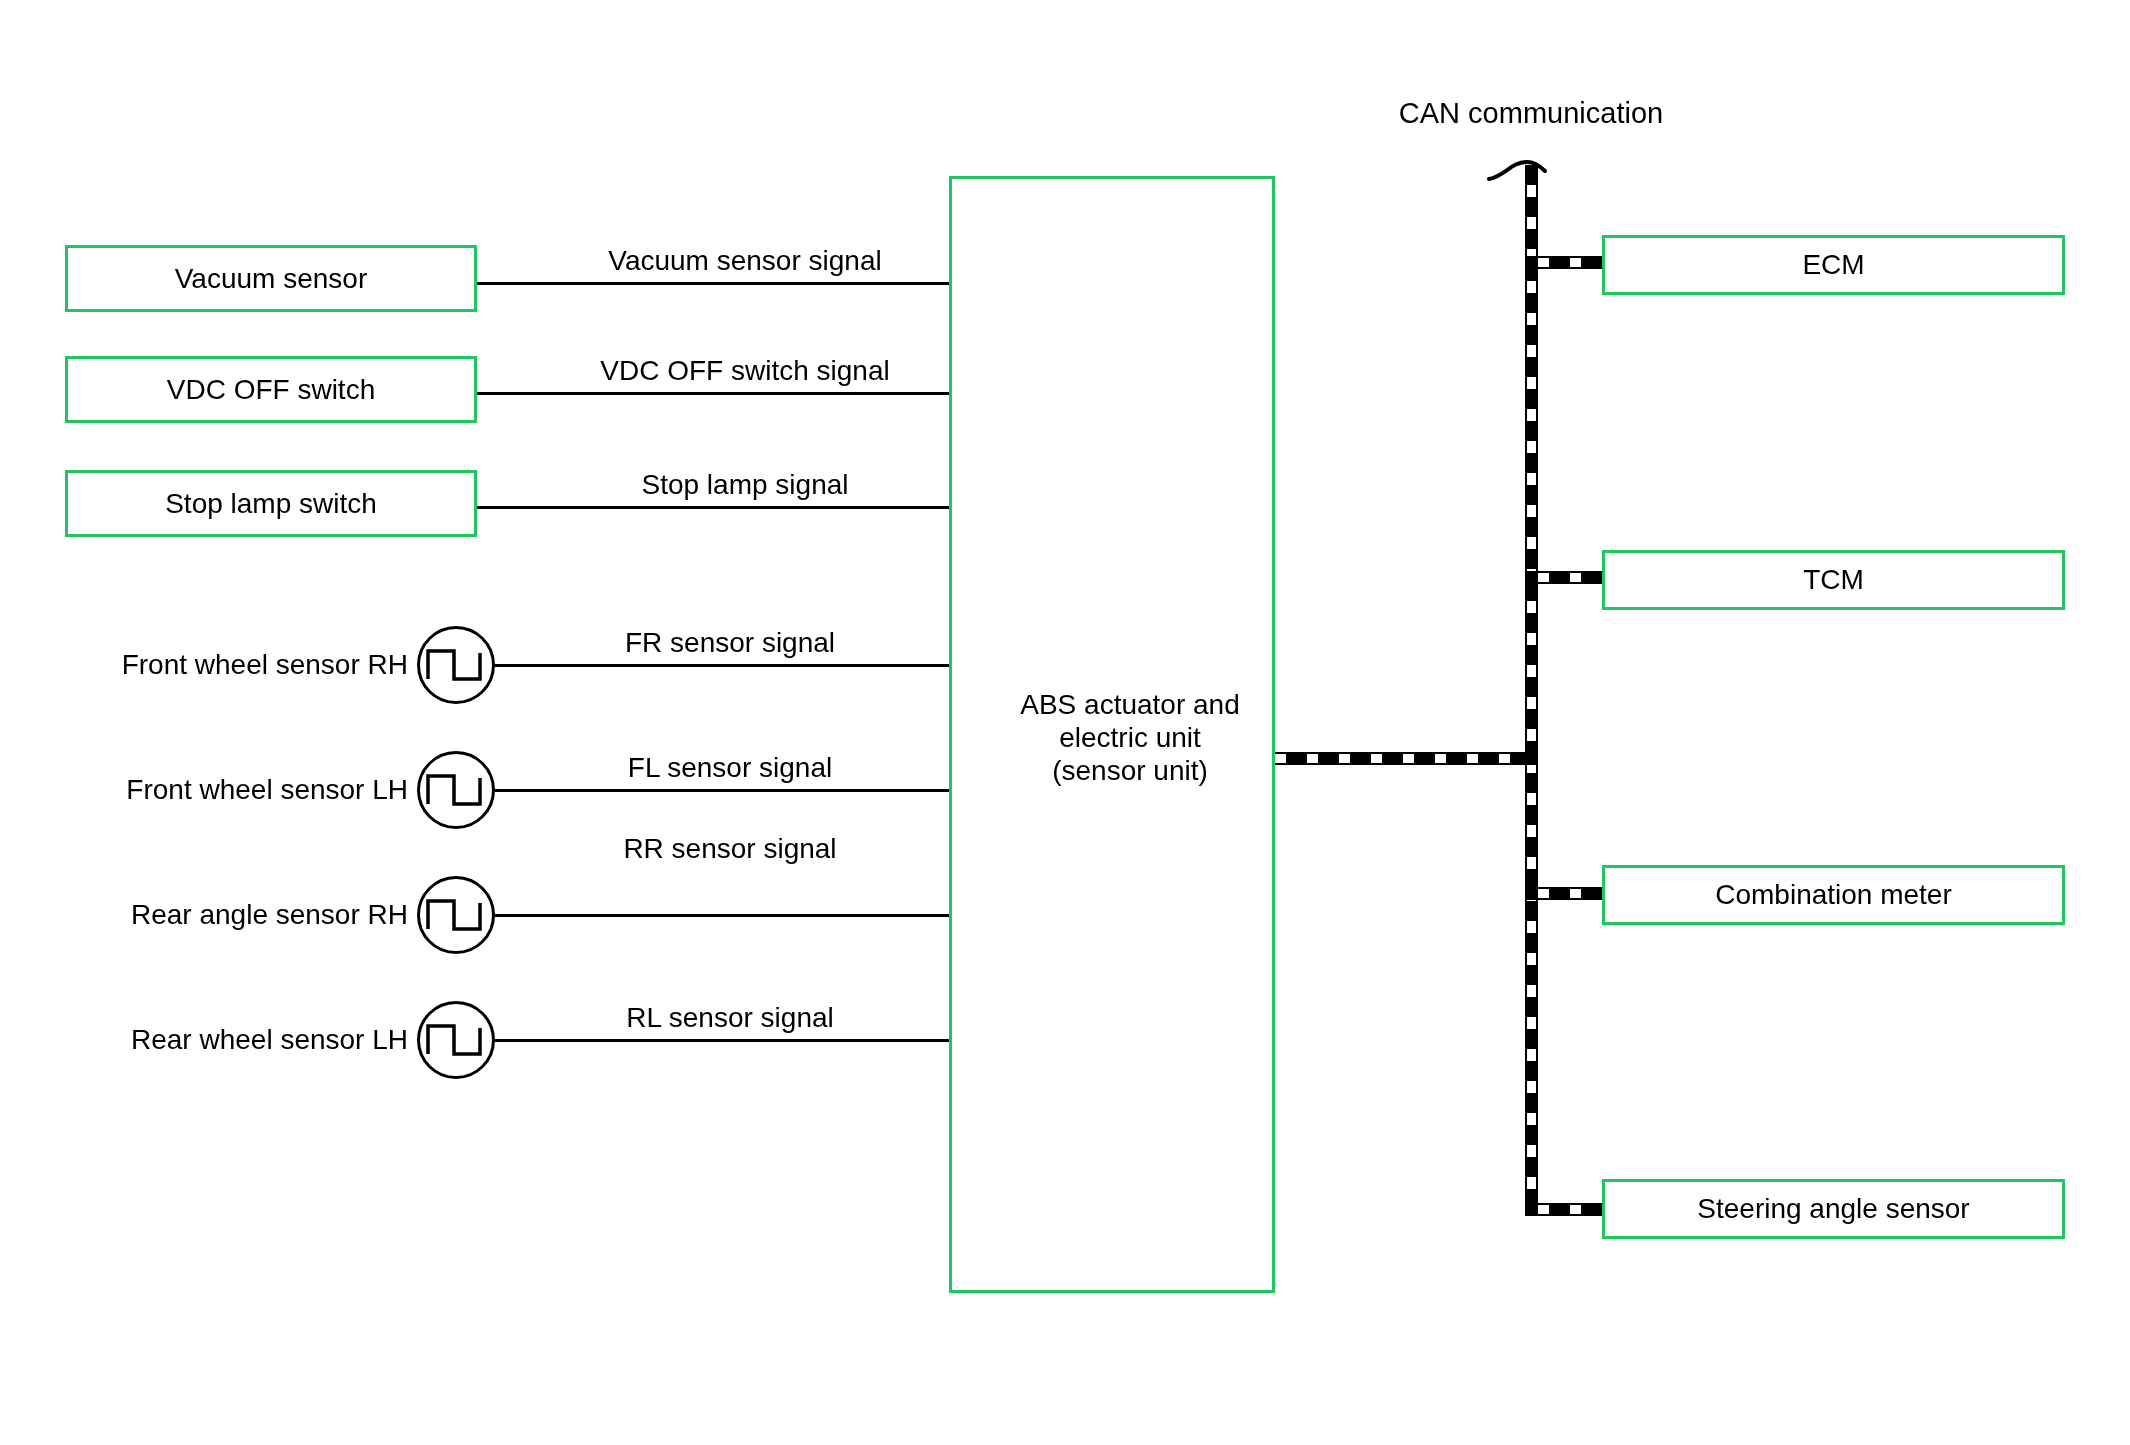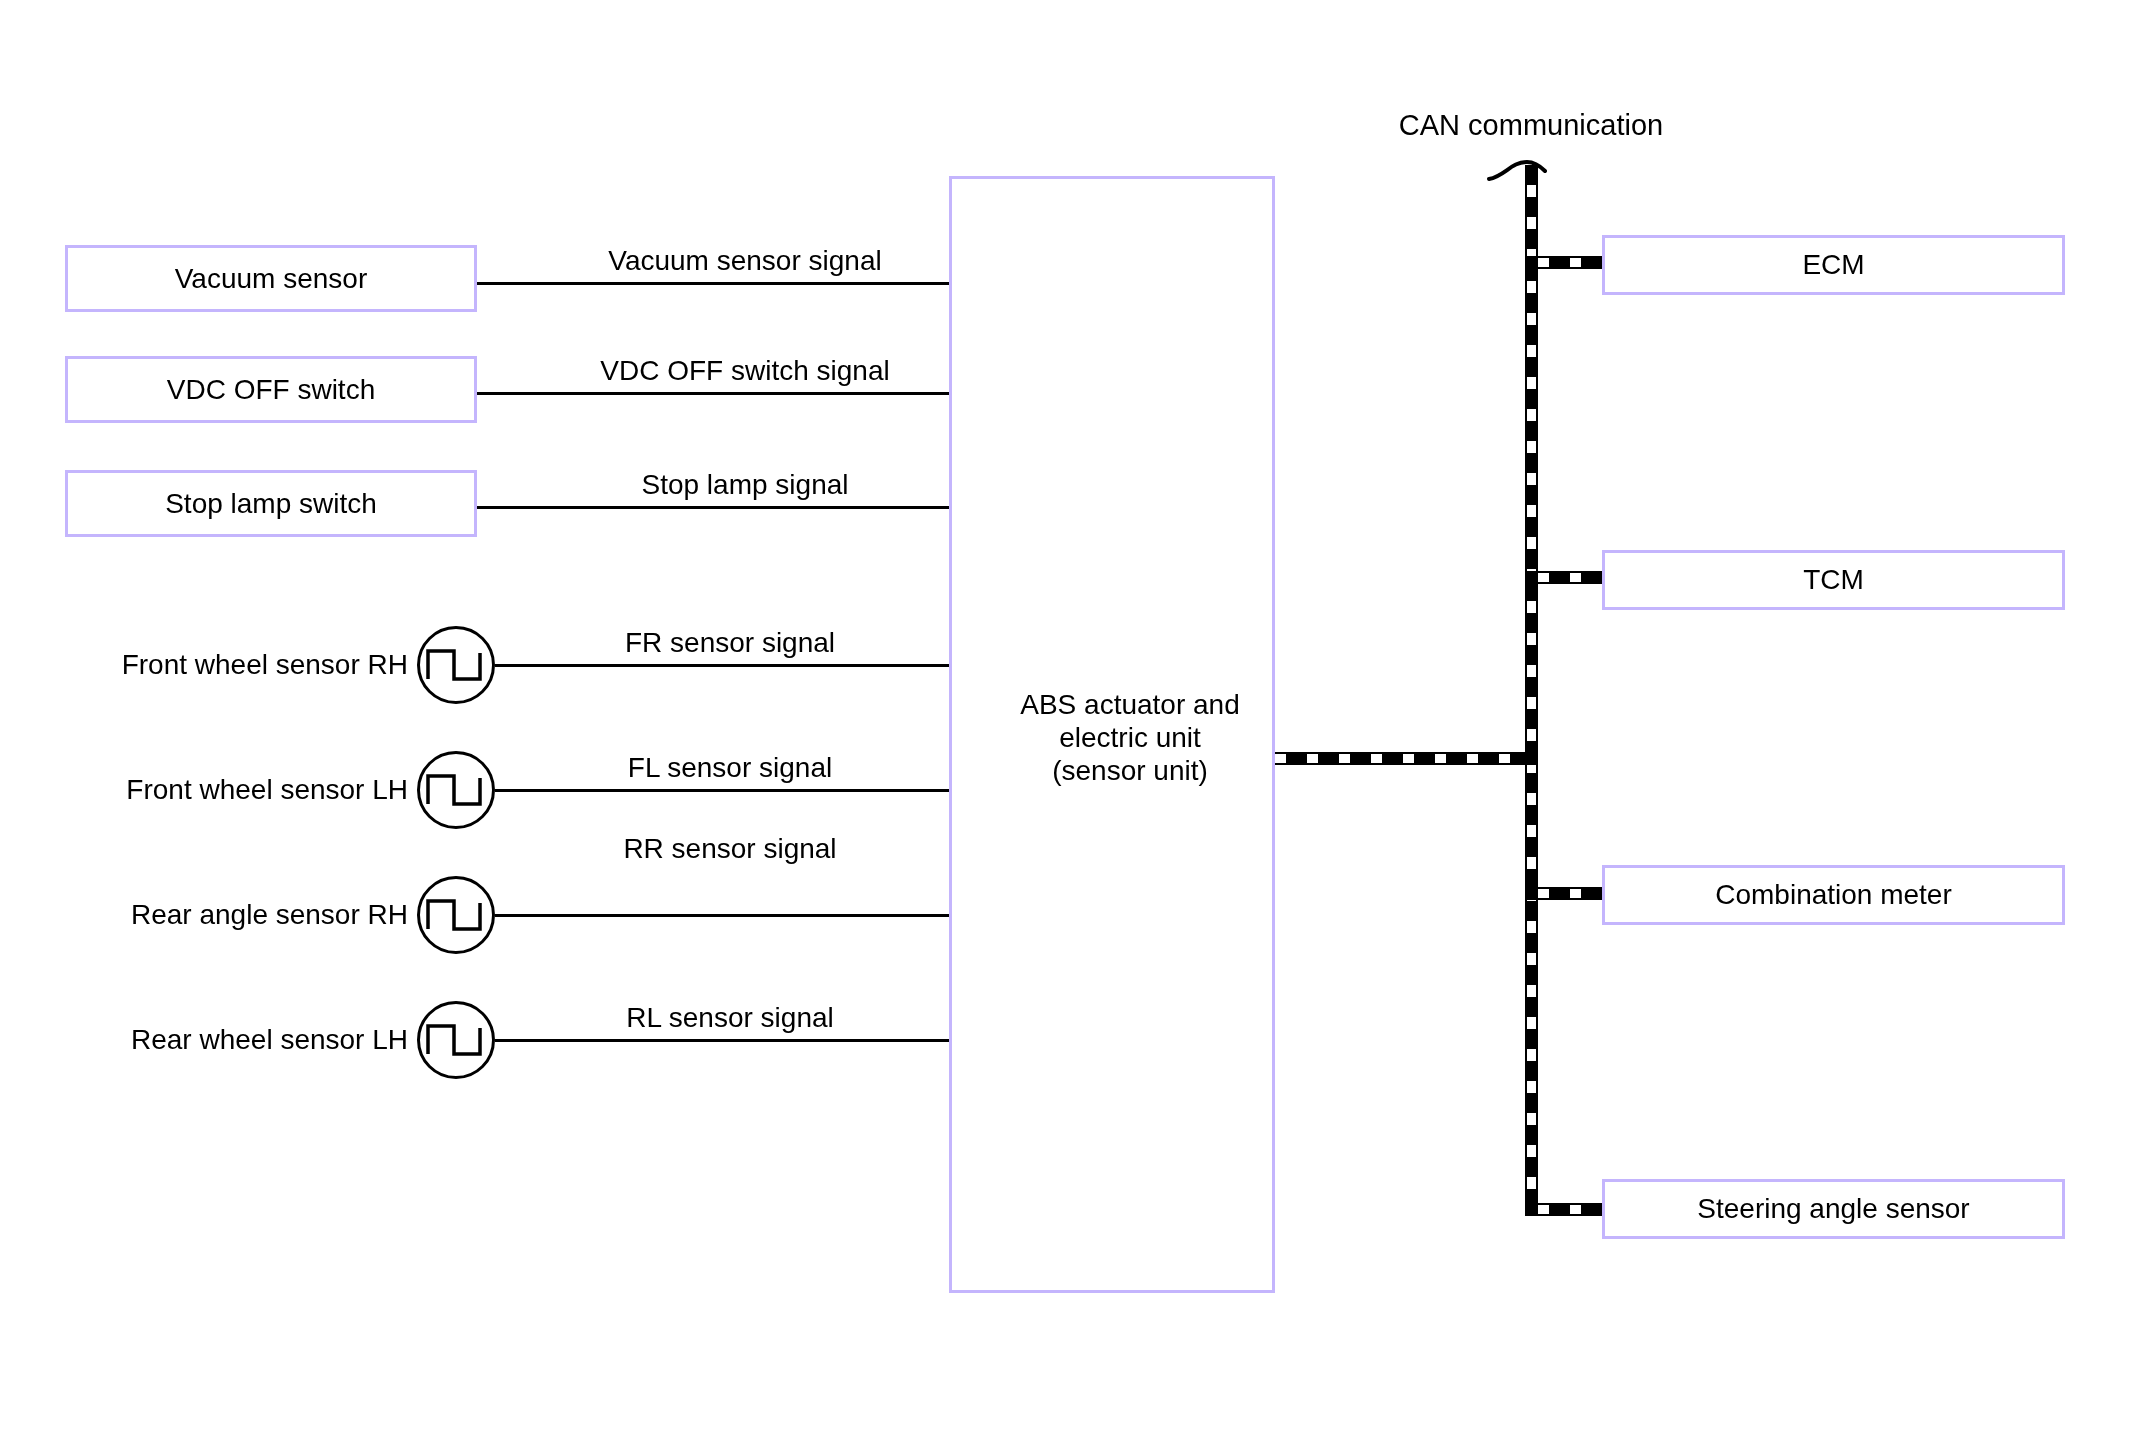--- a/index.html
+++ b/index.html
@@ -1,21 +1,21 @@
 <!DOCTYPE html>
 <html><head>
 <meta charset="utf-8">
 <style>
   html,body{margin:0;padding:0;background:#ffffff;}
   .canvas{
     position:relative;width:2130px;height:1445px;background:#ffffff;
     font-family:"Liberation Sans", sans-serif;color:#000;overflow:hidden;
   }
   .box{
-    position:absolute;border:3px solid #c4b5fd;background:#fff;box-sizing:border-box;
+    position:absolute;border:3px solid #22c55e;background:#fff;box-sizing:border-box;
     display:flex;align-items:center;justify-content:center;
     font-size:28px;line-height:34px;white-space:nowrap;
   }
   .leftbox{left:65px;width:412px;height:67px;}
   .rightbox{left:1602px;width:463px;height:60px;}
   .absbox{left:949px;top:176px;width:326px;height:1117px;}
   .abstext{
     position:absolute;left:949px;top:688px;width:362px;text-align:center;
     font-size:28px;line-height:33px;
   }
@@ -41,21 +41,21 @@
   }
   .dash.h.startwhite::after{
     background:repeating-linear-gradient(90deg,#fff 0 11px,transparent 11px 32px);
   }
   .dash.v::after{
     content:"";position:absolute;top:0;bottom:0;left:2px;right:2px;
     background:repeating-linear-gradient(180deg,transparent 0 20px,#fff 20px 32px);
   }
   .joint{position:absolute;width:13px;height:13px;background:#000;}
   .canlabel{
-    position:absolute;left:1331px;top:108px;width:400px;text-align:center;
+    position:absolute;left:1331px;top:96px;width:400px;text-align:center;
     font-size:29px;line-height:34px;white-space:nowrap;
   }
   .arrowsvg{position:absolute;left:1480px;top:150px;}
 </style>
 </head>
 <body>
 
 <div class="canvas">
 
   <div class="box leftbox" style="top:245px">

